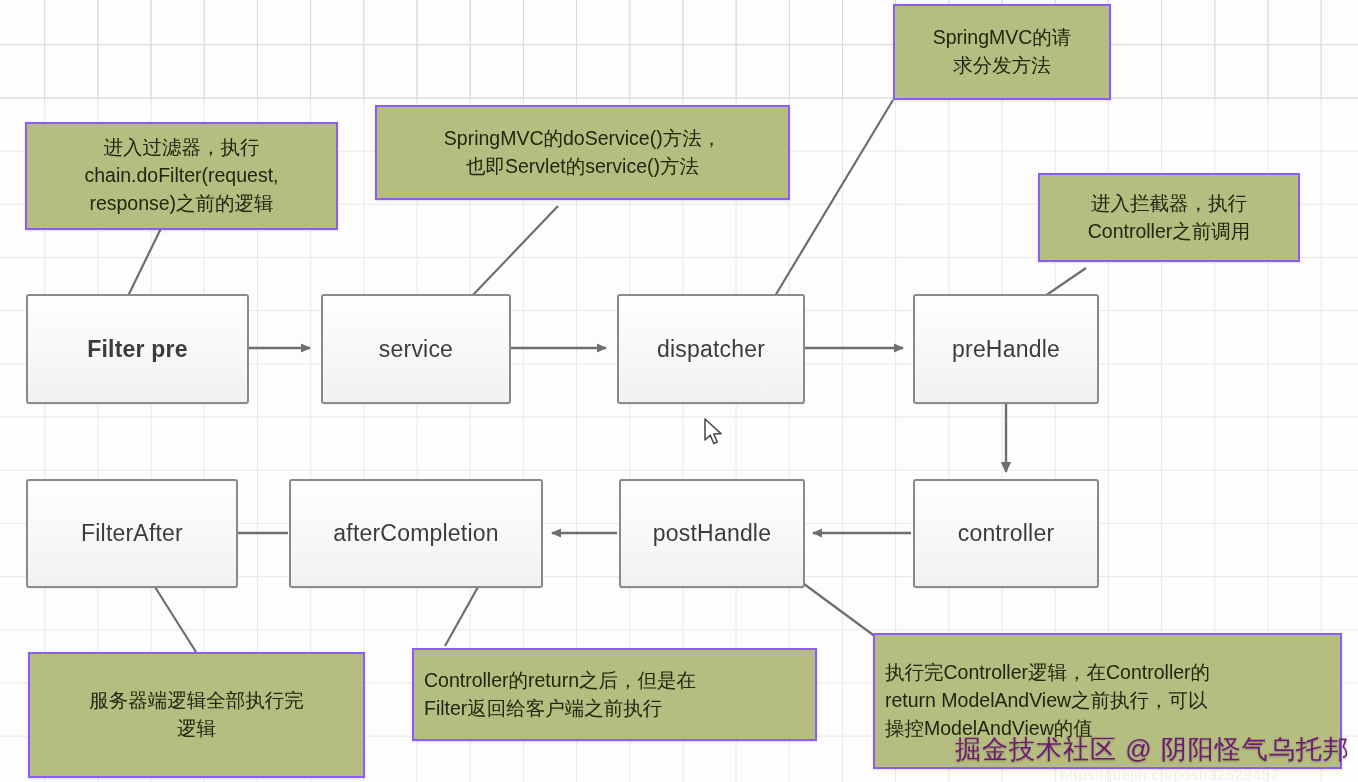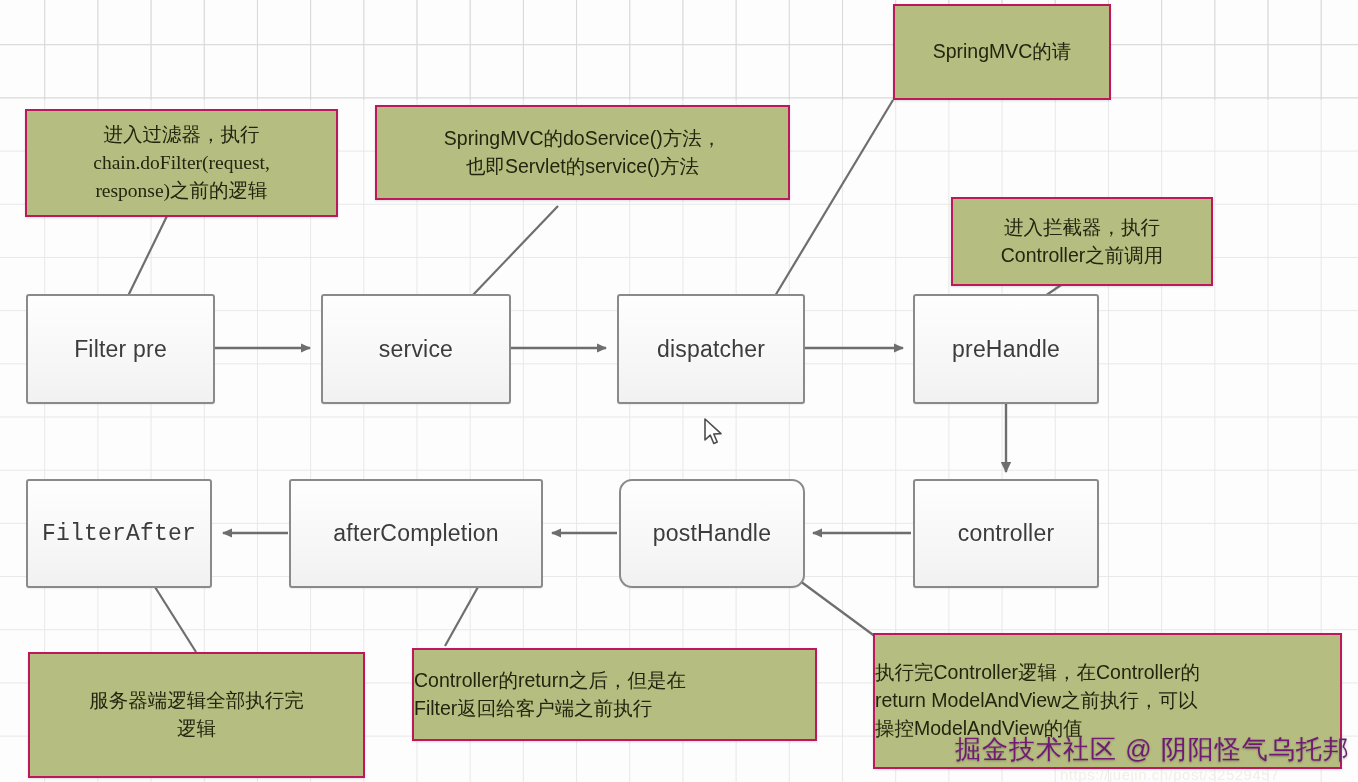--- a/index.html
+++ b/index.html
@@ -68,30 +68,30 @@
     letter-spacing: 0.2px;
     box-shadow: 0 1px 1px rgba(0,0,0,0.06);
     white-space: nowrap;
   }
 
   
   .note {
     position: absolute;
     box-sizing: border-box;
     background: #b6bd80;
-    border: 2px solid #be185d;
+    border: 2px solid #8b5cf6;
     color: #23250f;
     font-size: 19.5px;
     line-height: 1.42;
     text-align: center;
     display: flex;
     flex-direction: column;
     align-items: center;
     justify-content: center;
-    padding: 6px 0;
+    padding: 6px 10px;
     box-shadow: 0 1px 2px rgba(0,0,0,0.12);
   }
   .note .ln { display: block; width: 100%; }
   .note.left-align { text-align: left; align-items: flex-start; }
   .note.left-align .ln { text-align: left; }
 
   
   #watermark {
     position: absolute;
     left: 955px;
@@ -160,68 +160,69 @@
       <line x1="167" y1="216" x2="128" y2="296"></line>
       <line x1="558" y1="206" x2="472" y2="296"></line>
       <line x1="893" y1="100" x2="775" y2="296"></line>
       <line x1="1086" y1="268" x2="1045" y2="296"></line>
       <line x1="196" y1="652" x2="155" y2="587"></line>
       <line x1="445" y1="646" x2="478" y2="587"></line>
       <line x1="880" y1="640" x2="800" y2="581"></line>
     </g>
   </svg>
 
-  <div class="node" style="left:26px;  top:294px; width:189px; height:110px;">
+  <div class="node" style="left:26px;  top:294px; width:223px; height:110px;font-weight:bold;">
     <span>Filter pre</span>
   </div>
 
   <div class="node" style="left:321px; top:294px; width:190px; height:110px;">
     <span>service</span>
   </div>
 
   <div class="node" style="left:913px; top:294px; width:186px; height:110px;">
     <span>preHandle</span>
   </div>
 
   <div class="node" style="left:617px; top:294px; width:188px; height:110px;">
     <span>dispatcher</span>
   </div>
 
   <div class="node" style="left:913px; top:479px; width:186px; height:109px;">
     <span>controller</span>
   </div>
 
-  <div class="node" style="left:619px; top:479px; width:186px; height:109px;border-radius:13px;">
+  <div class="node" style="left:619px; top:479px; width:186px; height:109px;">
     <span>postHandle</span>
   </div>
 
   <div class="node" style="left:289px; top:479px; width:254px; height:109px;">
     <span>afterCompletion</span>
   </div>
 
-  <div class="node" style="left:26px;  top:479px; width:186px; height:109px;font-family:Liberation Mono, monospace;">
+  <div class="node" style="left:26px;  top:479px; width:212px; height:109px;">
     <span>FilterAfter</span>
   </div>
 
-  <div class="note" style="left:25px; top:109px; width:313px; height:108px;font-family:Liberation Serif, serif;">
+  <div class="note" style="left:25px; top:122px; width:313px; height:108px;">
     <span class="ln">进入过滤器，执行</span>
     <span class="ln">chain.doFilter(request,</span>
     <span class="ln">response)之前的逻辑</span>
   </div>
 
   <div class="note" style="left:375px; top:105px; width:415px; height:95px;">
     <span class="ln">SpringMVC的doService()方法，</span>
     <span class="ln">也即Servlet的service()方法</span>
   </div>
 
   <div class="note" style="left:893px; top:4px; width:218px; height:96px;">
     <span class="ln">SpringMVC的请</span>
-  </div>
-
-  <div class="note" style="left:951px; top:173px; width:262px; height:89px;margin-top:24px;">
+    <span class="ln">求分发方法</span>
+  </div>
+
+  <div class="note" style="left:1038px; top:173px; width:262px; height:89px;">
     <span class="ln">进入拦截器，执行</span>
     <span class="ln">Controller之前调用</span>
   </div>
 
   <div class="note" style="left:28px; top:652px; width:337px; height:126px;">
     <span class="ln">服务器端逻辑全部执行完</span>
     <span class="ln">逻辑</span>
   </div>
 
   <div class="note left-align" style="left:412px; top:648px; width:405px; height:93px;">

